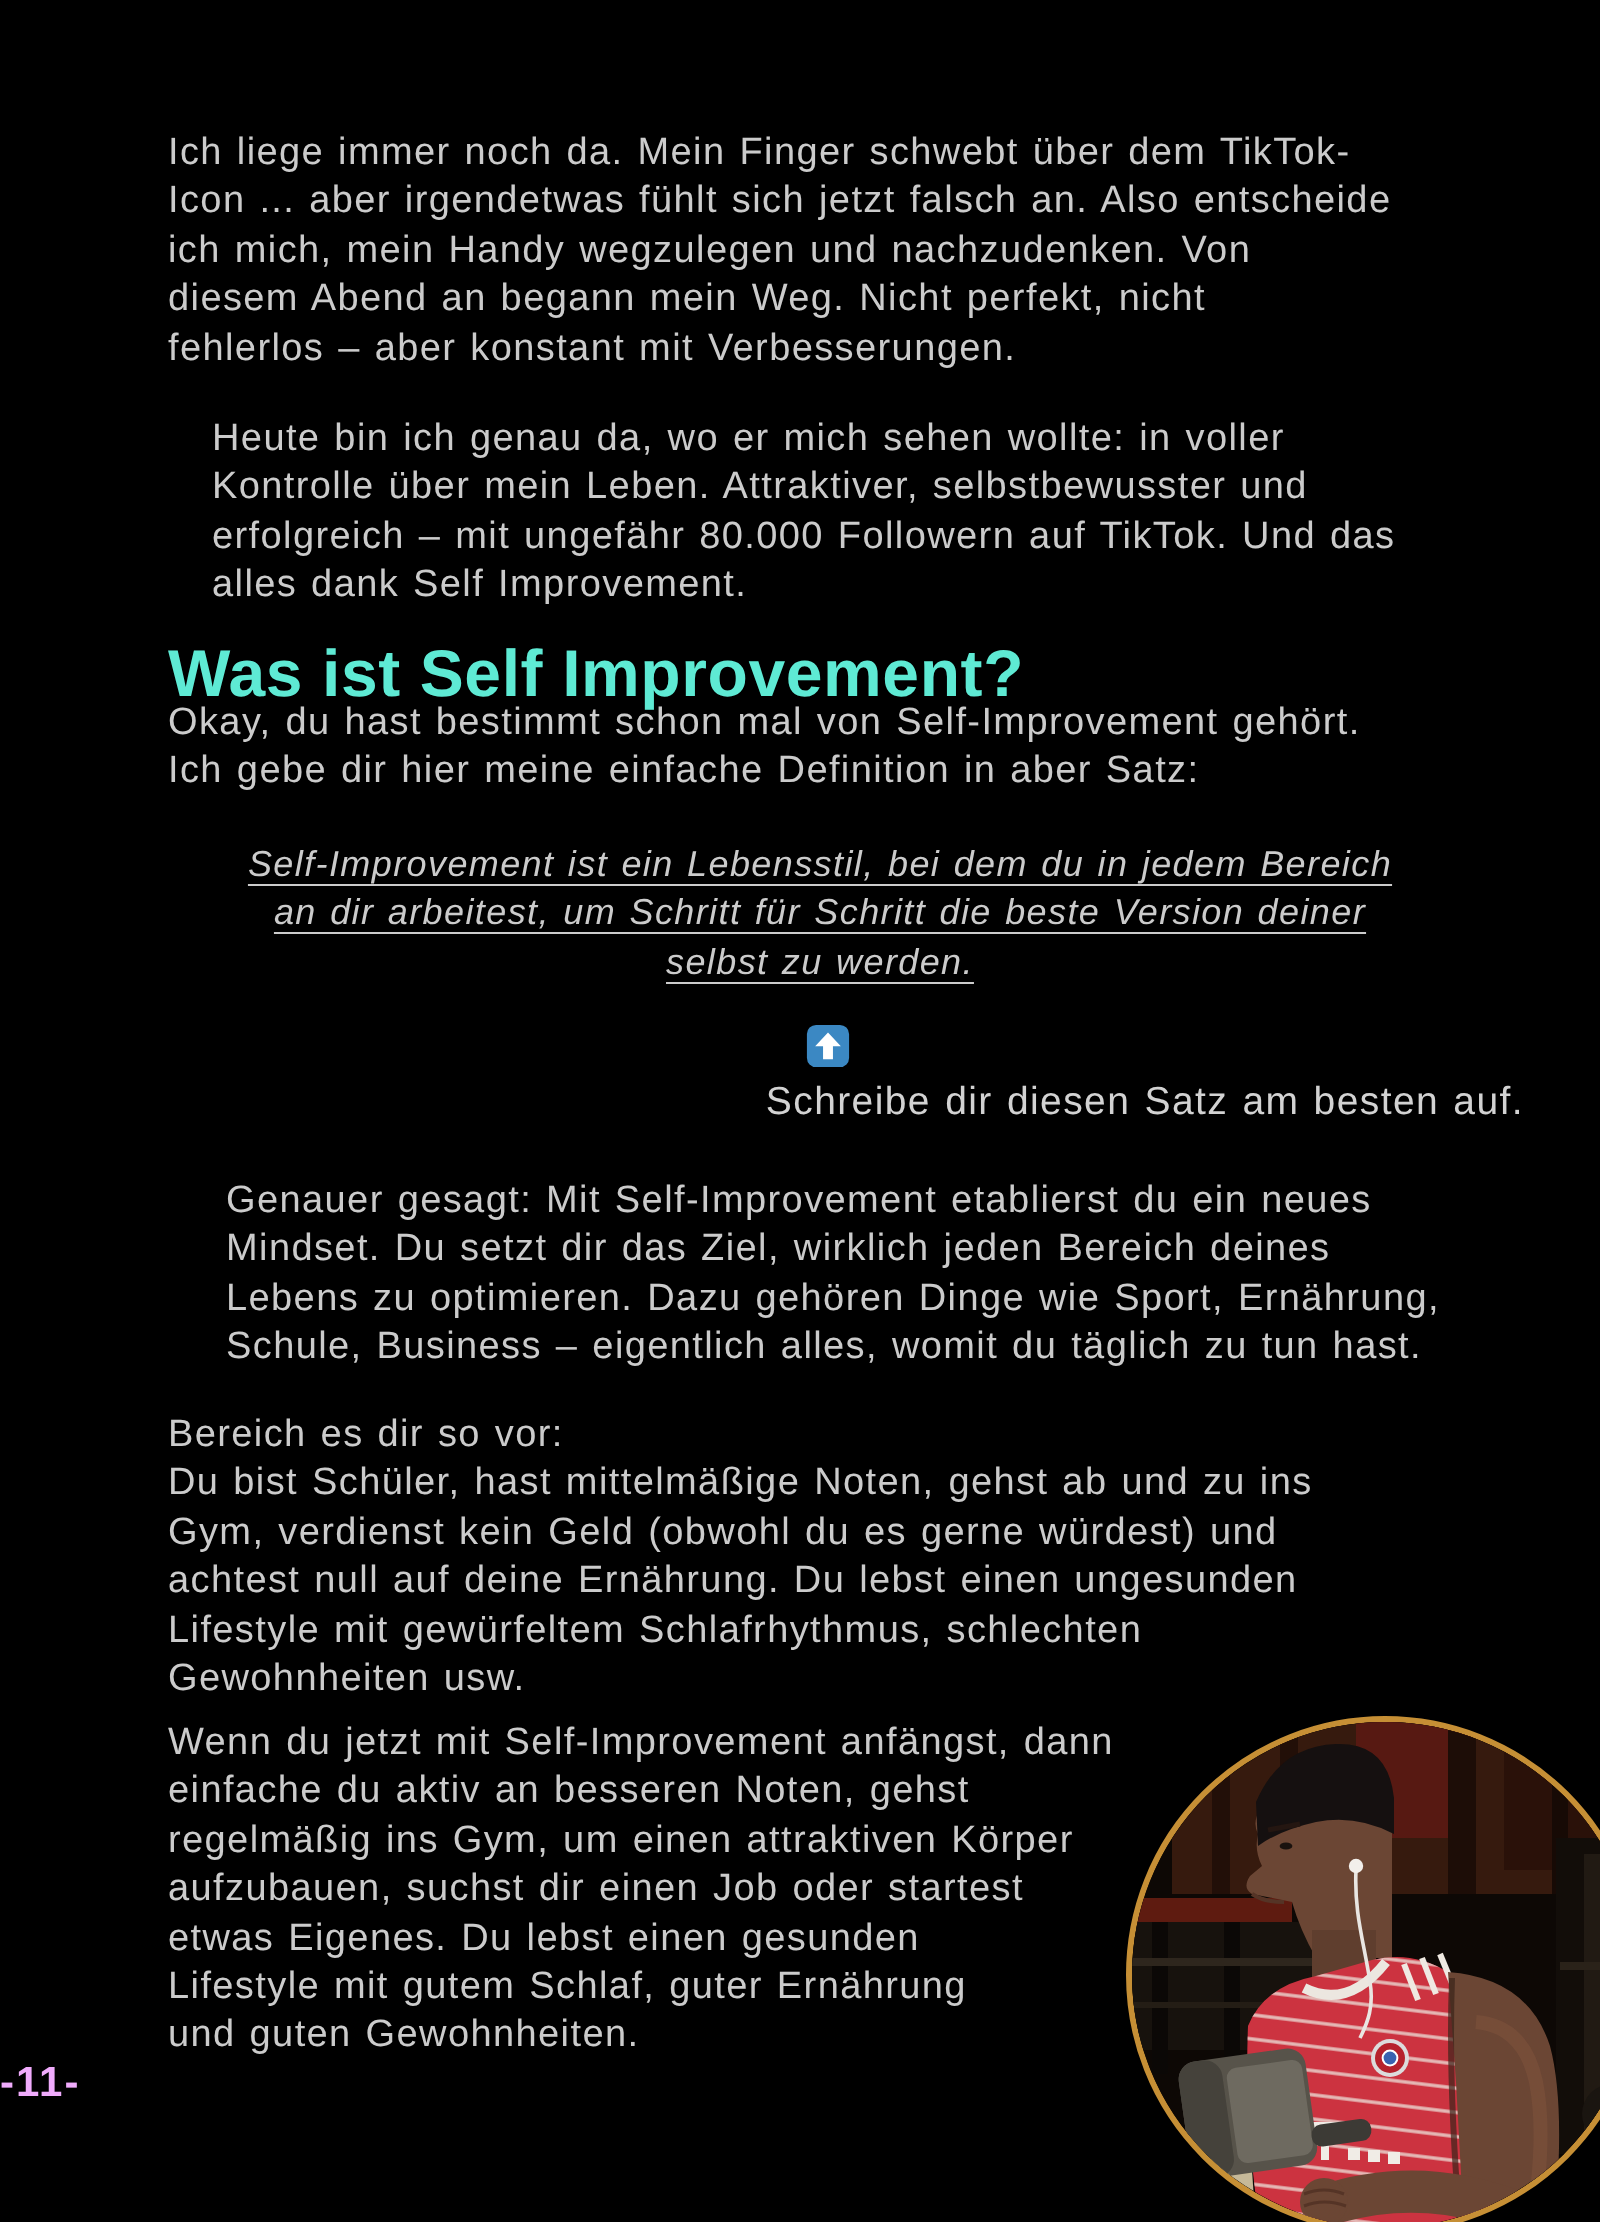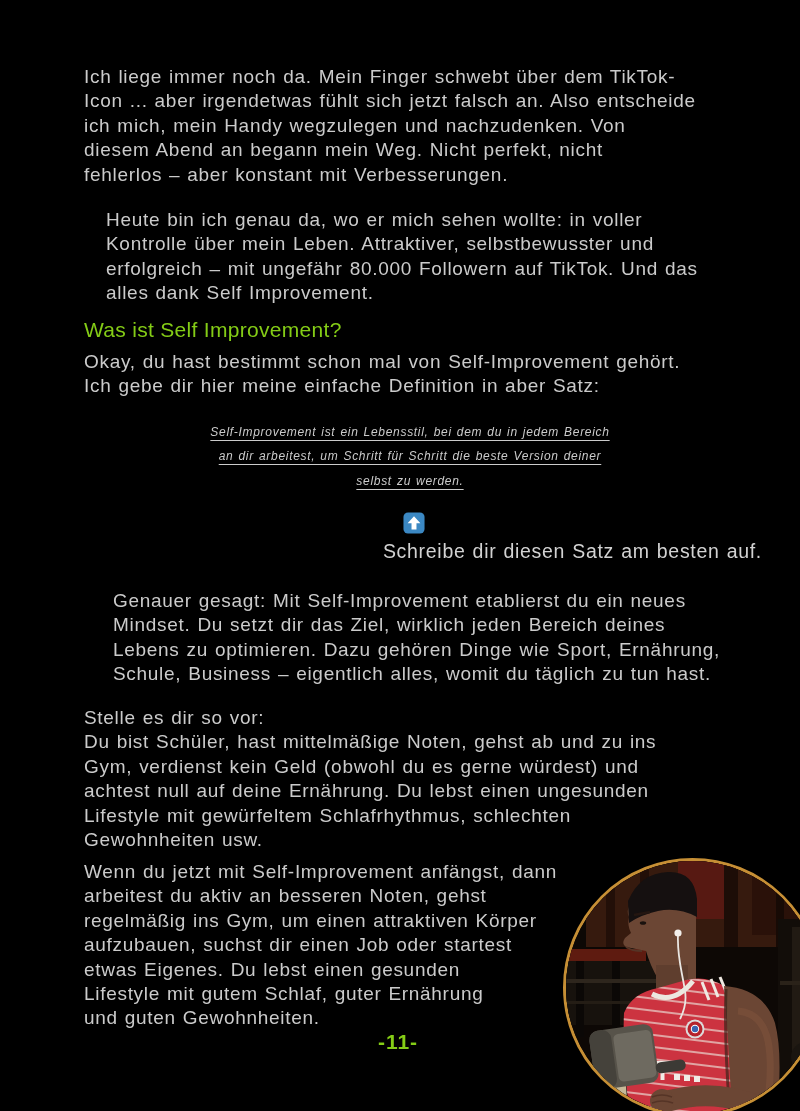--- a/index.html
+++ b/index.html
@@ -16,29 +16,29 @@
     font-size:19px;
     line-height:24.4px;
     letter-spacing:0.7px;
     word-spacing:1px;
     color:#cbcbcb;
     white-space:pre-line;
   }
   .heading{
     position:absolute;
     margin:0;
-    font-size:21px;
-    font-weight:normal;
+    font-size:33px;
+    font-weight:bold;
     letter-spacing:0.3px;
-    color:#84cc16;
+    color:#5eead4;
   }
   .definition{
     position:absolute;
     margin:0;
-    font-size:12px;
+    font-size:18px;
     line-height:24.4px;
     letter-spacing:0.7px;
     word-spacing:1px;
     color:#cbcbcb;
     white-space:pre-line;
     text-align:center;
     font-style:italic;
     text-decoration:underline;
     text-decoration-thickness:1.2px;
     text-underline-offset:4px;
@@ -55,25 +55,25 @@
   .emoji-box{
     position:absolute;
     left:403px;top:512px;
     width:22px;height:22px;
   }
   .page-number{
     position:absolute;
     left:0;top:1030px;
     width:796px;
     margin:0;
-    text-align:center;
+    text-align:left;
     font-size:21px;
     font-weight:bold;
     letter-spacing:1px;
-    color:#84cc16;
+    color:#f0abfc;
   }
   .photo-circle{
     position:absolute;
     left:563px;top:858px;
     width:259px;height:259px;
     box-sizing:border-box;
     border:3px solid #c68f35;
     border-radius:50%;
     overflow:hidden;
     background:#0d0805;
@@ -112,29 +112,29 @@
     </svg>
   </div>
 
   <p class="centered-note" style="left:62px;top:540px;width:700px;">Schreibe dir diesen Satz am besten auf.</p>
 
   <p class="body-text" style="left:84px;top:589px;width:690px;margin-left:29px;">Genauer gesagt: Mit Self-Improvement etablierst du ein neues
 Mindset. Du setzt dir das Ziel, wirklich jeden Bereich deines
 Lebens zu optimieren. Dazu gehören Dinge wie Sport, Ernährung,
 Schule, Business – eigentlich alles, womit du täglich zu tun hast.</p>
 
-  <p class="body-text" style="left:84px;top:706px;width:690px;">Stelle es dir so vor:
+  <p class="body-text" style="left:84px;top:706px;width:690px;">Bereich es dir so vor:
 Du bist Schüler, hast mittelmäßige Noten, gehst ab und zu ins
 Gym, verdienst kein Geld (obwohl du es gerne würdest) und
 achtest null auf deine Ernährung. Du lebst einen ungesunden
 Lifestyle mit gewürfeltem Schlafrhythmus, schlechten
 Gewohnheiten usw.</p>
 
   <p class="body-text" style="left:84px;top:860px;width:540px;">Wenn du jetzt mit Self-Improvement anfängst, dann
-arbeitest du aktiv an besseren Noten, gehst
+einfache du aktiv an besseren Noten, gehst
 regelmäßig ins Gym, um einen attraktiven Körper
 aufzubauen, suchst dir einen Job oder startest
 etwas Eigenes. Du lebst einen gesunden
 Lifestyle mit gutem Schlaf, guter Ernährung
 und guten Gewohnheiten.</p>
 
   <div class="photo-circle" role="img" aria-label="Junger Mann im roten Bayern-Trikot trainiert mit Kurzhantel im Gym">
     <svg viewBox="0 0 253 253">
       <defs>
         <pattern id="jstripes" width="12" height="12" patternUnits="userSpaceOnUse" patternTransform="rotate(7)">

